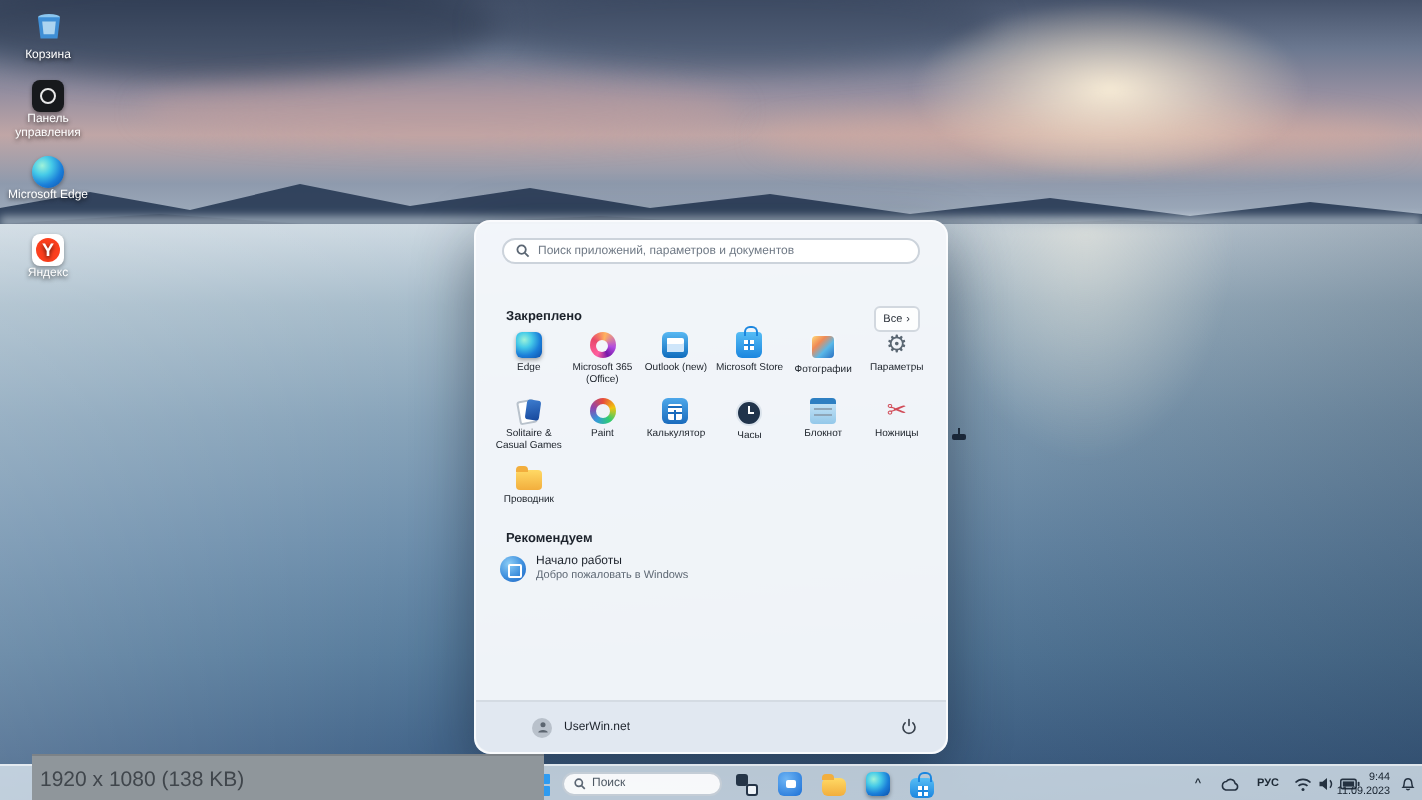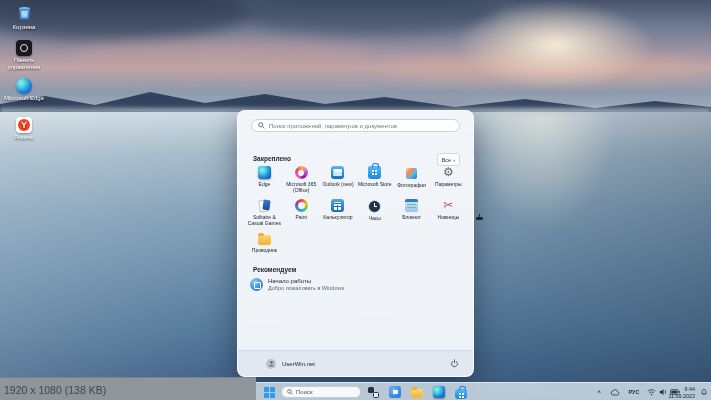--- a/index.html
+++ b/index.html
@@ -102,21 +102,21 @@
   .ic-tv{position:relative;width:11px;height:11px;}
   .ic-tv::before{content:"";position:absolute;left:0;top:0;width:6px;height:6px;background:#243447;border-radius:1.5px;}
   .ic-tv::after{content:"";position:absolute;right:0;bottom:0;width:6px;height:6px;background:#eef3f8;border:1px solid #243447;border-radius:1.5px;box-sizing:border-box;}
   .ic-chat{width:12px;height:12px;border-radius:50%;background:radial-gradient(circle at 35% 30%,#6fb6f5,#1b6fd6);}
   .ic-chat::after{content:"";position:absolute;left:3.5px;top:4px;width:5px;height:4px;background:#fff;border-radius:1px;}
   .sm-ic{width:12px;height:12px;position:relative;border-radius:3px;}
   .tray-text{font-size:5.5px;color:#1d2935;font-weight:bold;}
   .clock{position:absolute;right:16px;top:3px;text-align:right;font-size:5.4px;line-height:1.25;color:#17222e;}
 
   
-  .caption{left:0;top:377px;width:256px;height:23px;background:#8f969b;border-top:1px solid #7c8287;
+  .caption{left:16px;top:377px;width:256px;height:23px;background:#8f969b;border-top:1px solid #7c8287;
     display:flex;align-items:center;z-index:5;}
   .caption span{font-size:10.5px;color:#40464c;margin-left:4px;}
 </style>
 </head>
 <body>
 
 <div class="screen">
 
   <div class="abs sky"></div>
   <div class="abs cloud" style="left:-30px;top:-15px;width:280px;height:55px;background:rgba(35,48,70,.55);"></div>

